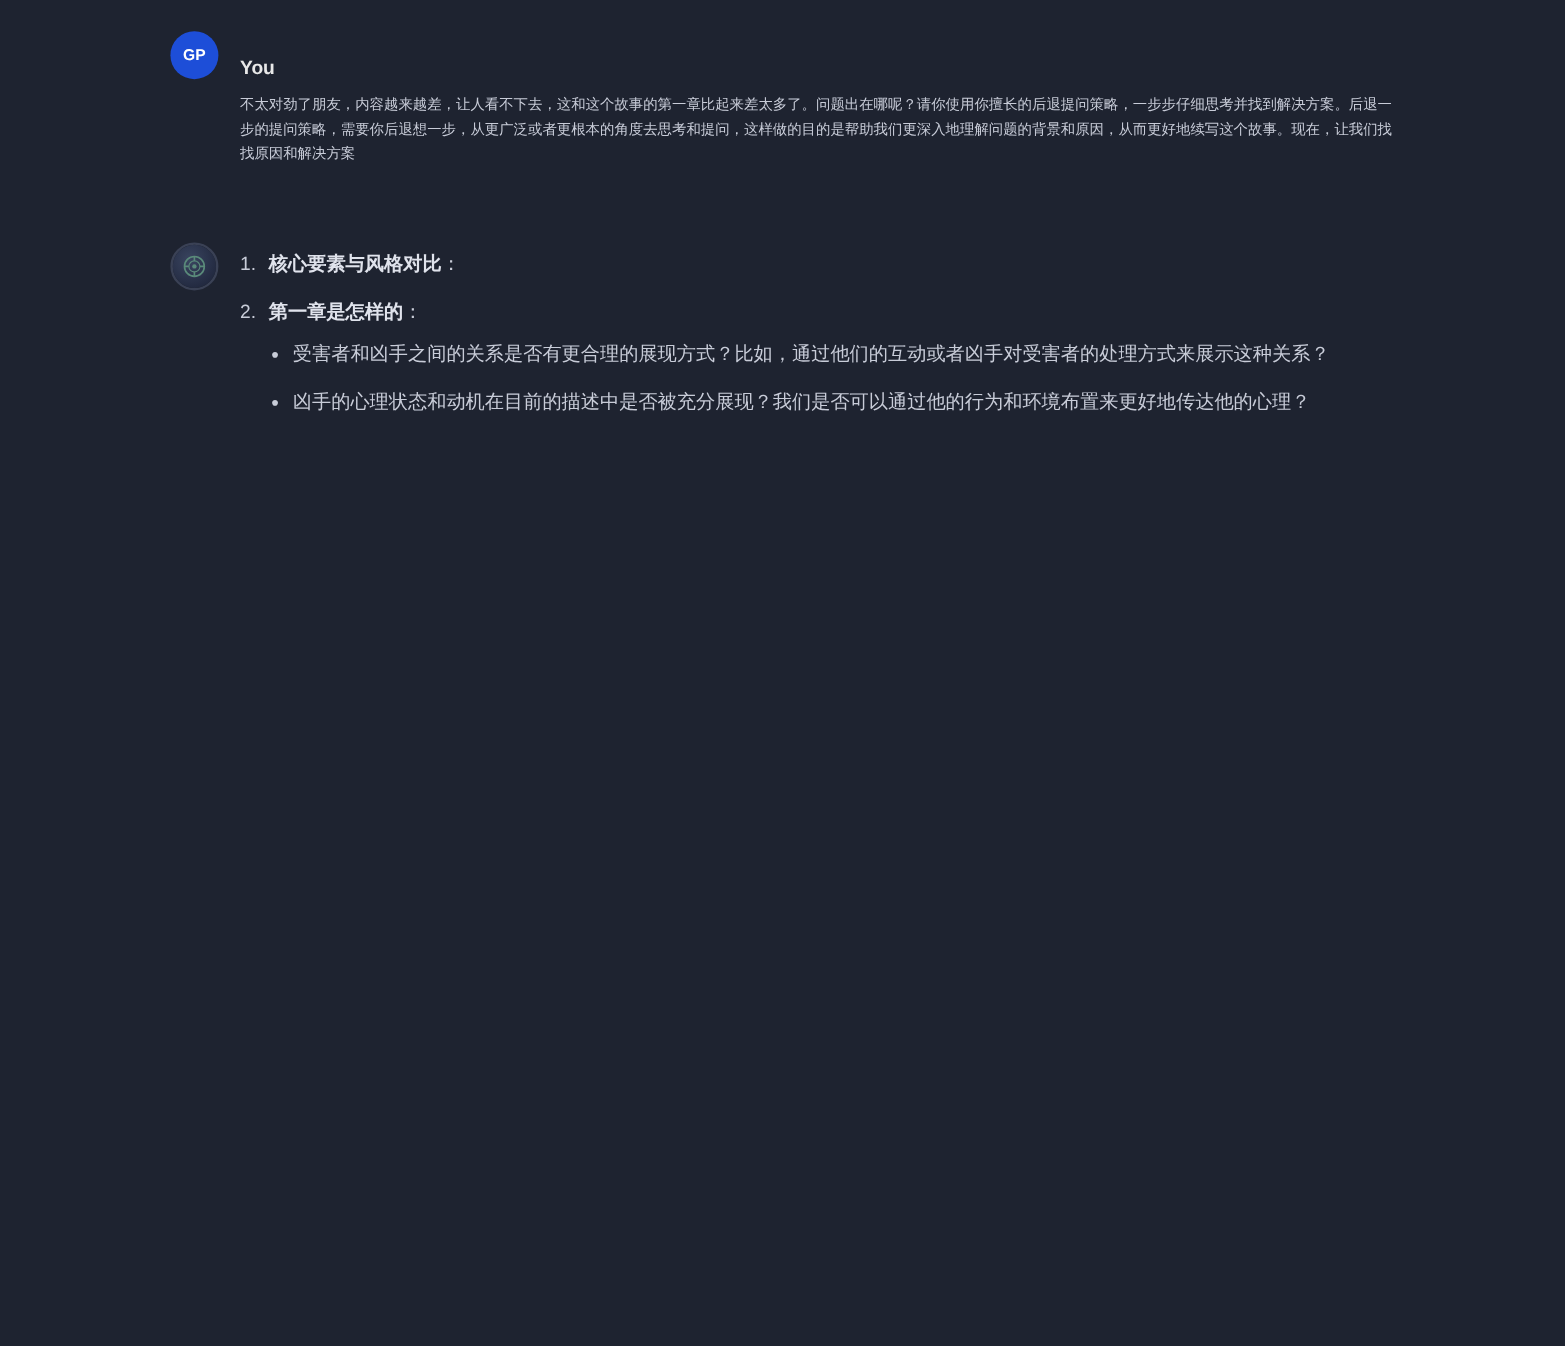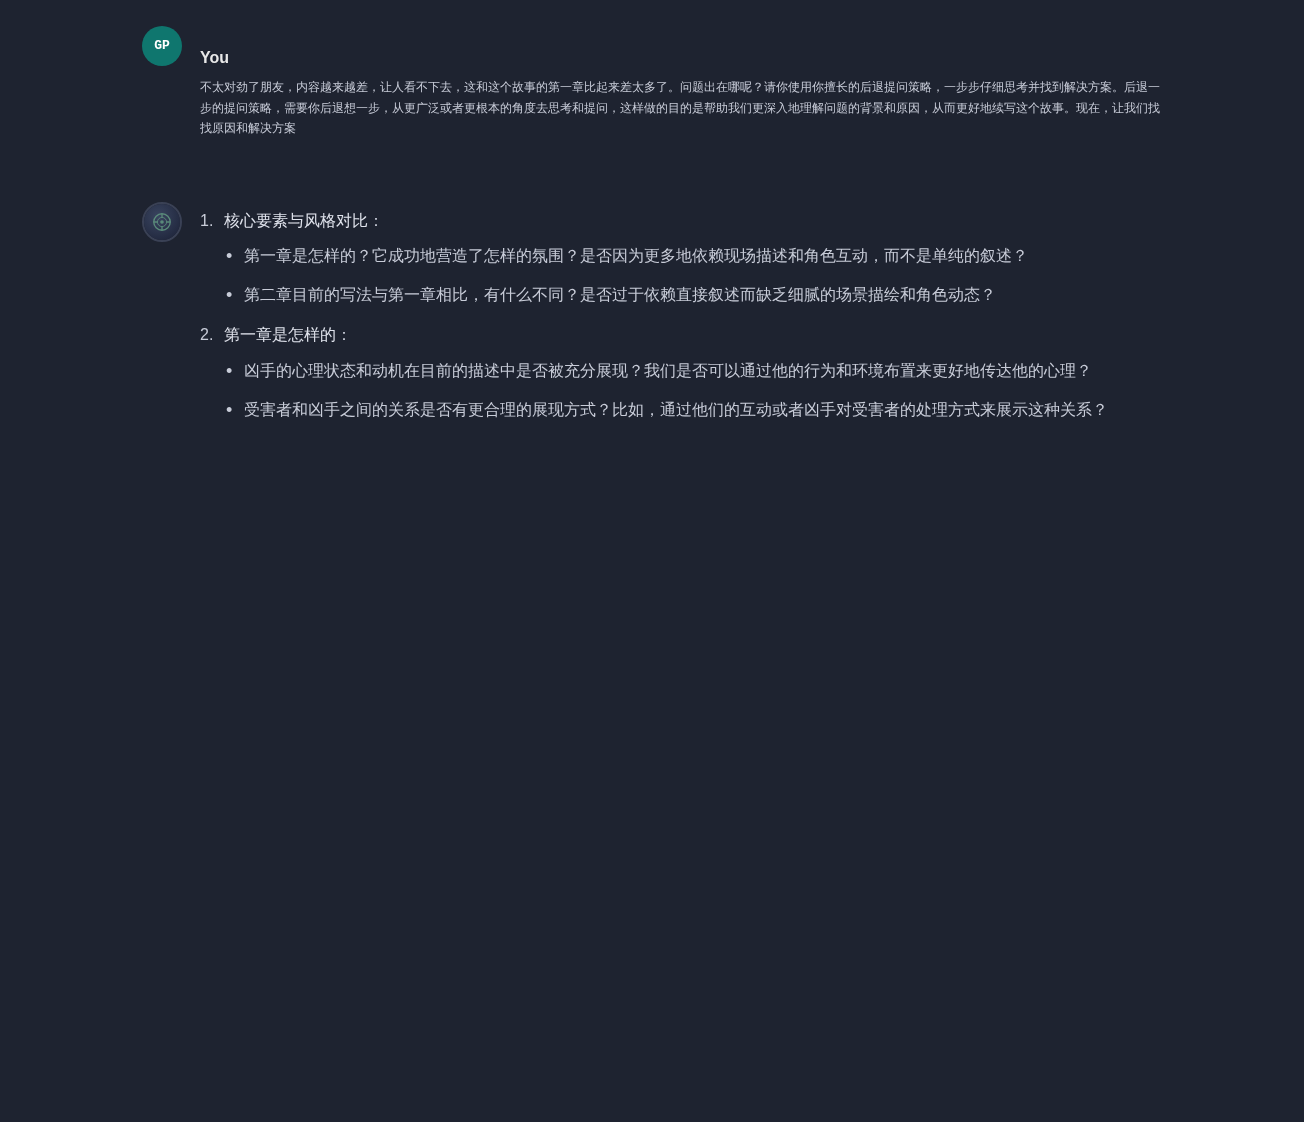--- a/index.html
+++ b/index.html
@@ -38,24 +38,23 @@
       flex-shrink: 0;
       display: flex;
       align-items: center;
       justify-content: center;
       font-weight: bold;
       font-size: 14px;
       margin-top: 2px;
     }
 
     .avatar-user {
-      background-color: #0f766e;
+      background-color: #1d4ed8;
       color: #fff;
       font-size: 13px;
-      font-family: Liberation Mono, monospace;
     }
 
     .avatar-ai {
       background-color: #2a3040;
       border: 2px solid #3a4155;
       overflow: hidden;
       position: relative;
     }
 
     .avatar-ai-inner {
@@ -120,21 +119,21 @@
       gap: 6px;
     }
 
     .numbered-title .num {
       color: #c8ccd8;
       font-weight: 400;
       min-width: 18px;
     }
 
     .numbered-title .title-bold {
-      font-weight: 400;
+      font-weight: 700;
       color: #e0e3ec;
     }
 
     .bullet-list {
       list-style: none;
       padding-left: 28px;
       margin-top: 6px;
     }
 
     .bullet-item {
@@ -198,36 +197,32 @@
 
         <ol class="numbered-list">
 
           <li class="numbered-item">
             <div class="numbered-title">
               <span class="num">1.</span>
               <span>
                 <span class="title-bold">核心要素与风格对比</span><span>：</span>
               </span>
             </div>
-            <ul class="bullet-list">
-              <li class="bullet-item">第一章是怎样的？它成功地营造了怎样的氛围？是否因为更多地依赖现场描述和角色互动，而不是单纯的叙述？</li>
-              <li class="bullet-item">第二章目前的写法与第一章相比，有什么不同？是否过于依赖直接叙述而缺乏细腻的场景描绘和角色动态？</li>
-            </ul>
           </li>
 
           <li class="numbered-item">
             <div class="numbered-title">
               <span class="num">2.</span>
               <span>
                 <span class="title-bold">第一章是怎样的</span><span>：</span>
               </span>
             </div>
             <ul class="bullet-list">
+              <li class="bullet-item">受害者和凶手之间的关系是否有更合理的展现方式？比如，通过他们的互动或者凶手对受害者的处理方式来展示这种关系？</li>
               <li class="bullet-item">凶手的心理状态和动机在目前的描述中是否被充分展现？我们是否可以通过他的行为和环境布置来更好地传达他的心理？</li>
-              <li class="bullet-item">受害者和凶手之间的关系是否有更合理的展现方式？比如，通过他们的互动或者凶手对受害者的处理方式来展示这种关系？</li>
             </ul>
           </li>
         </ol>
       </div>
     </div>
   </div>
 
 </div>
 
 </body></html>

